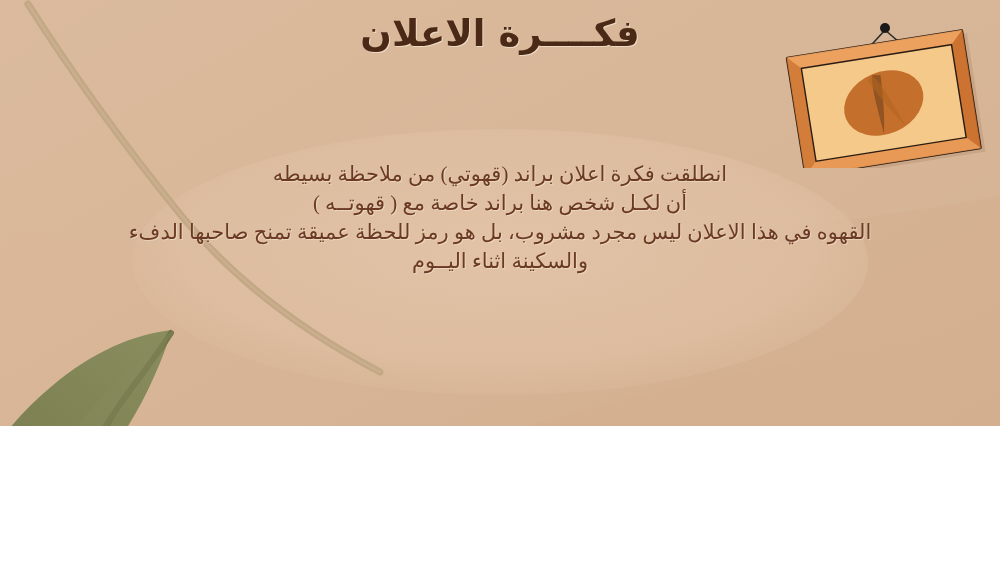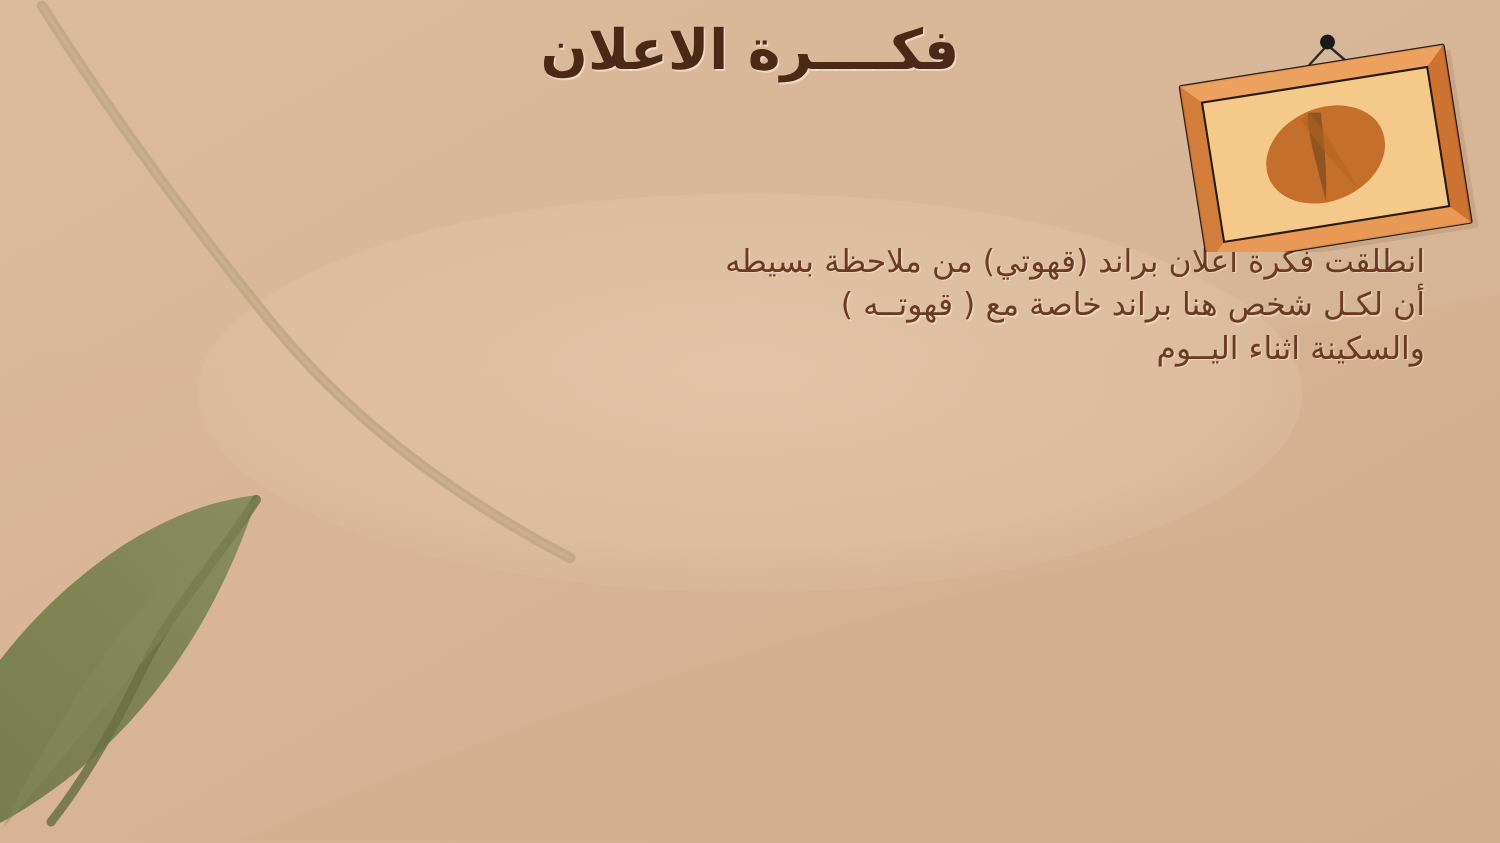--- a/index.html
+++ b/index.html
@@ -4,21 +4,21 @@
 <title>فكرة الاعلان</title>
 <style>
   html, body {
     margin: 0;
     padding: 0;
     background: #ffffff;
   }
   #slide {
     position: relative;
     width: 1000px;
-    height: 562px;
+    height: 426px;
     overflow: hidden;
     background: #c4b5fd;
     font-family: "DejaVu Sans", "Liberation Sans", sans-serif;
     direction: rtl;
   }
   
   .bg-base {
     position: absolute;
     inset: 0;
     background: #d6b394;
@@ -44,25 +44,27 @@
     text-shadow: 1px 1px 0 rgba(255,245,230,0.55);
     direction: rtl;
     white-space: nowrap;
   }
   
   .body-text {
     position: absolute;
     top: 160px;
     left: 50px;
     width: 900px;
+    text-align: center;
     direction: rtl;
     color: #6b3a24;
     font-size: 21px;
     line-height: 29px;
     text-shadow: 1px 1px 0 rgba(255,245,230,0.40);
+    font-family: Liberation Serif, serif;
   }
   .body-line {
     display: block;
     white-space: nowrap;
   }
   
   .frame-wrap {
     position: absolute;
     top: 18px;
     left: 782px;
@@ -127,20 +129,21 @@
     <path d="M 171,333 C 146,372 116,404 96,444 C 76,486 56,520 34,548" fill="none" stroke="#6b7044" stroke-width="6" stroke-linecap="round" opacity="0.85"></path>
     <path d="M 172,331 C 136,360 96,398 66,442 C 40,480 18,518 2,552
              C 30,520 70,470 110,424 C 138,392 160,358 172,331 Z" fill="#888c5b" opacity="0.45"></path>
   </svg>
 
   <div class="title">فكــــرة الاعلان</div>
 
   <div class="body-text">
     <span class="body-line">انطلقت فكرة اعلان براند (قهوتي) من ملاحظة بسيطه</span>
     <span class="body-line">أن لكـل شخص هنا براند خاصة مع ( قهوتــه )</span>
+    <span class="body-line">القهوه في هذا الاعلان ليس مجرد مشروب، بل هو رمز للحظة عميقة تمنح صاحبها الدفء</span>
     <span class="body-line">والسكينة اثناء اليــوم</span>
   </div>
 
   <div class="frame-wrap">
     <svg class="frame-svg" viewBox="0 0 215 150" xmlns="http://www.w3.org/2000/svg">
 
       <line x1="103" y1="12" x2="82" y2="35" stroke="#2b2b2b" stroke-width="1.6"></line>
       <line x1="103" y1="12" x2="124" y2="30" stroke="#2b2b2b" stroke-width="1.6"></line>
       <circle cx="103" cy="10" r="5" fill="#1a1a1a"></circle>
 

